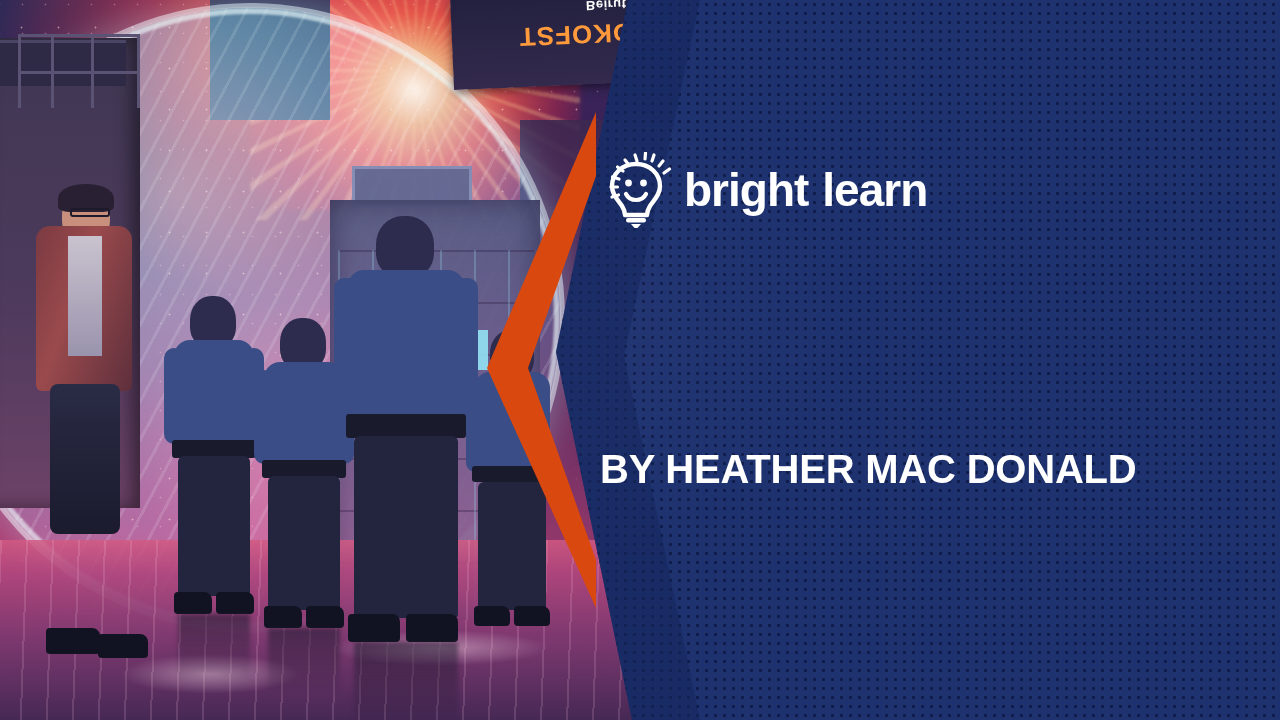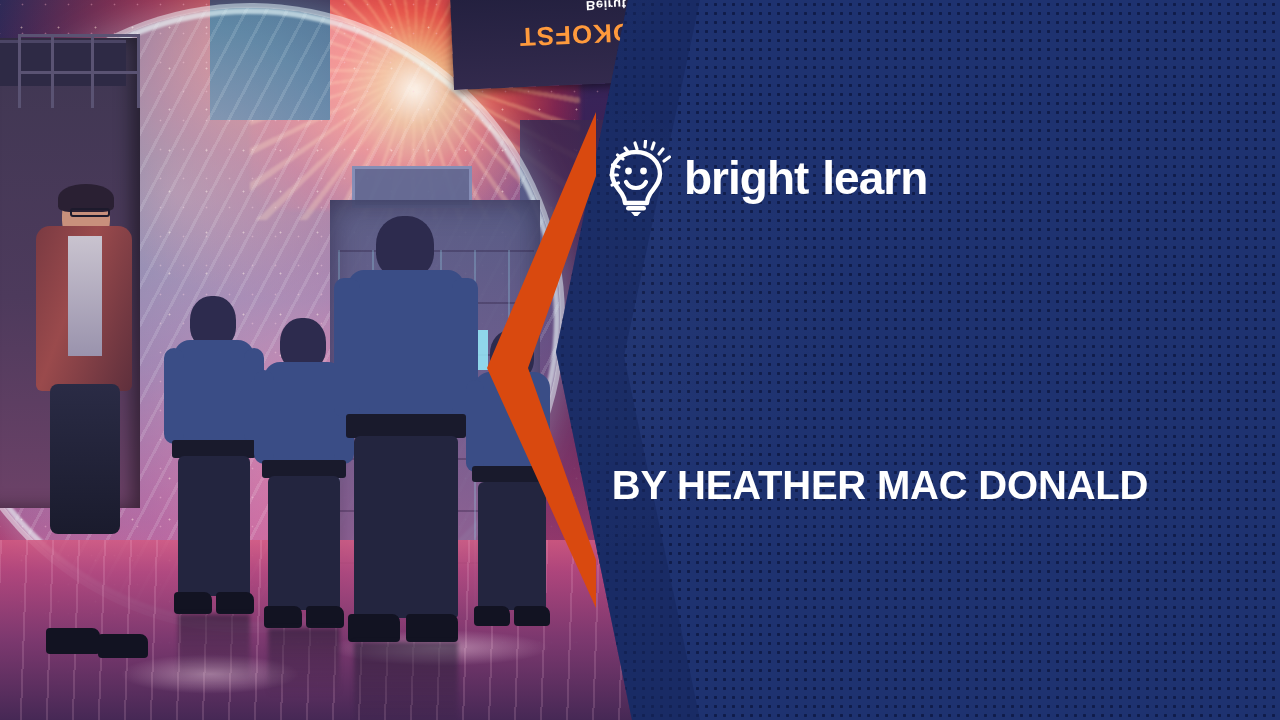--- a/index.html
+++ b/index.html
@@ -209,39 +209,39 @@
   #chevron {
     position:absolute; left:0; top:0; width:1280px; height:720px;
     pointer-events:none;
   }
 
   
   #content {
     position:absolute; left:600px; top:0; width:660px; height:720px;
   }
   #logo {
-    position:absolute; left:0px; top:140px; height:76px;
+    position:absolute; left:0px; top:152px; height:76px;
     display:flex; align-items:center; gap:12px;
   }
   #logo .bulb { width:72px; height:76px; flex:0 0 auto; }
   #logo .wordmark {
     color:#ffffff; font-size:46px; font-weight:800; letter-spacing:-1px;
     white-space:nowrap; line-height:1;
   }
   #logo .wordmark .w2 { margin-left:14px; }
 
   #headline {
     position:absolute; left:0px; top:256px; width:620px;
     color:#f5a020; font-size:40px; font-weight:800; line-height:1.08;
     letter-spacing:-0.2px; text-transform:uppercase;
   }
   #byline {
-    position:absolute; left:0px; top:464px; width:560px;
+    position:absolute; left:0px; top:448px; width:560px;
     color:#ffffff; font-size:40px; font-weight:800; line-height:1.08;
-    letter-spacing:-0.2px; text-transform:uppercase;text-align:center;
+    letter-spacing:-0.2px; text-transform:uppercase;
   }
 </style>
 </head>
 <body>
 
 <div id="stage">
 
   <div id="artwork">
     <div class="sky"></div>
     <div class="blast"></div>

